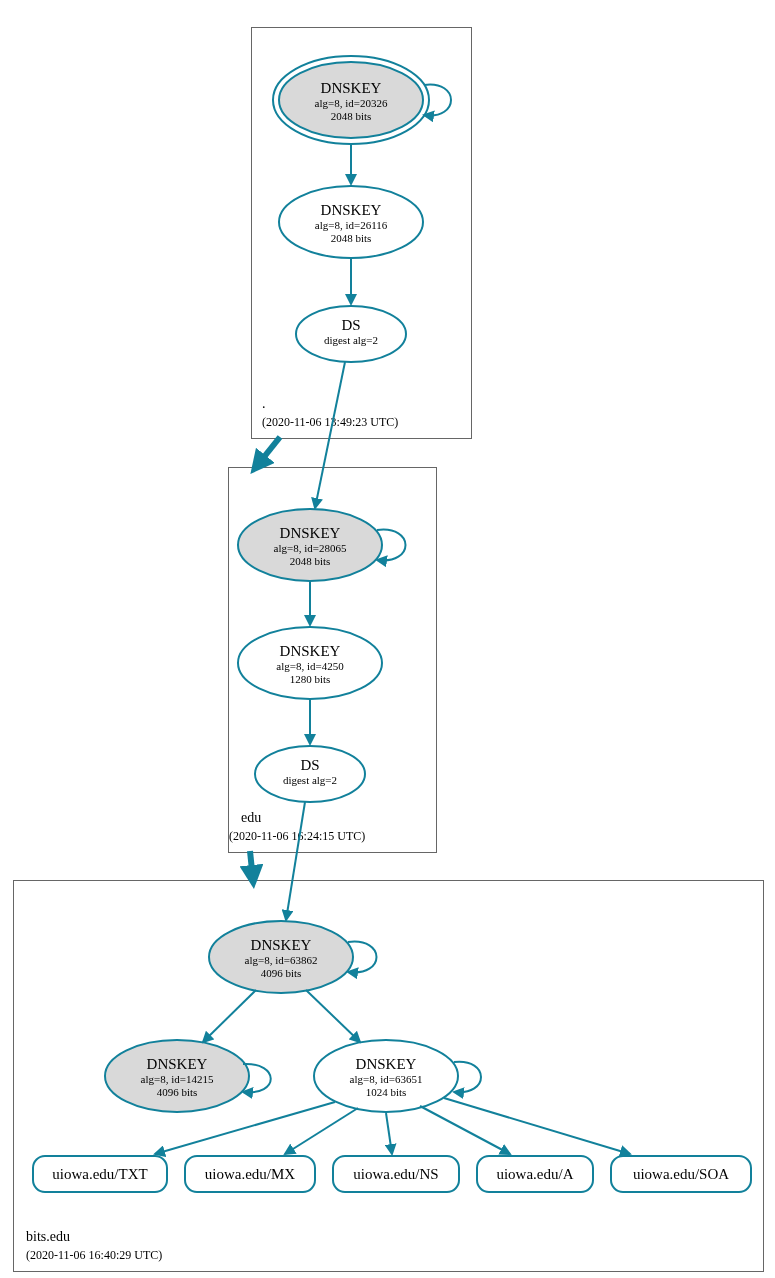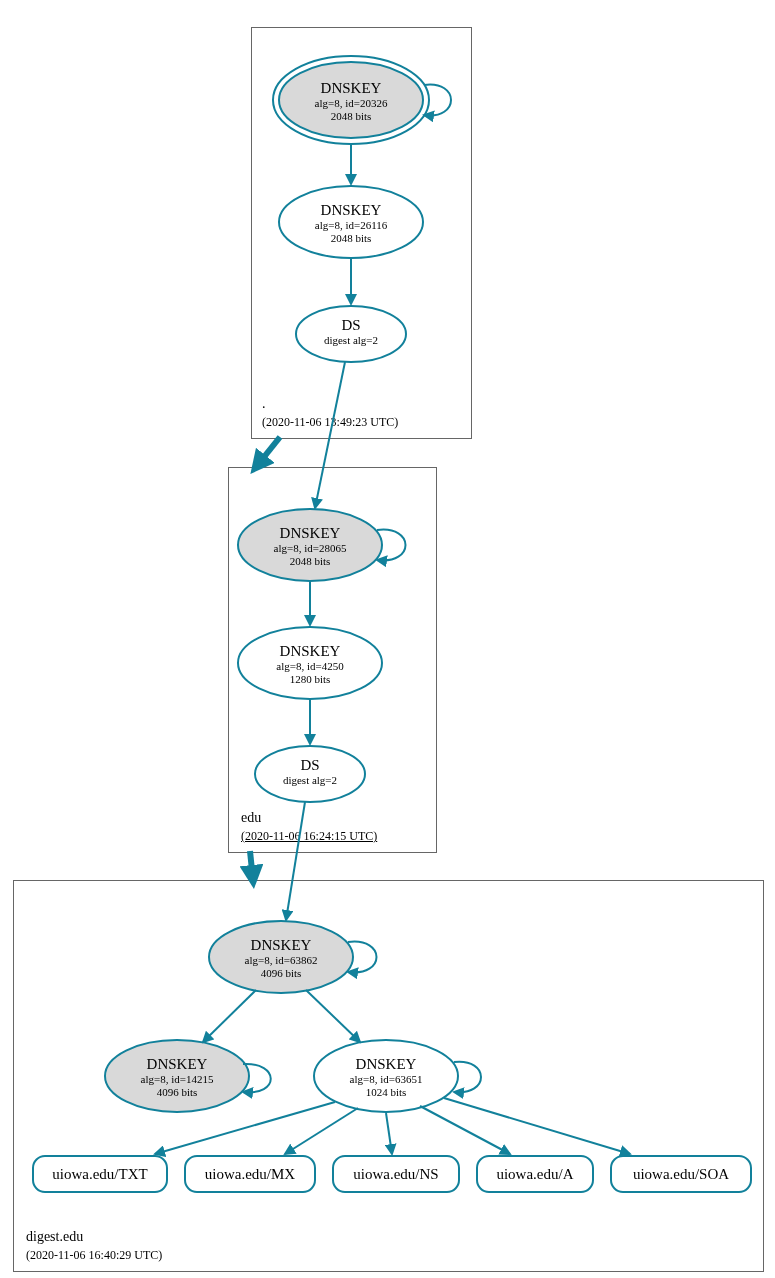--- a/index.html
+++ b/index.html
@@ -79,25 +79,25 @@
 </head>
 <body>
 
 <div class="zone-box" style="left:251px; top:27px; width:219px; height:410px;">
   <div class="zone-label" style="left:10px; bottom:26px;">.</div>
   <div class="zone-timestamp" style="left:10px; bottom:8px;">(2020-11-06 13:49:23 UTC)</div>
 </div>
 
 <div class="zone-box" style="left:222px; top:467px; width:207px; height:384px;margin-left:6px;">
   <div class="zone-label" style="left:12px; bottom:26px;">edu</div>
-  <div class="zone-timestamp" style="left:12px; bottom:8px;text-decoration:underline;">(2020-11-06 16:24:15 UTC)</div>
+  <div class="zone-timestamp" style="left:0; bottom:8px;">(2020-11-06 16:24:15 UTC)</div>
 </div>
 
 <div class="zone-box" style="left:13px; top:880px; width:749px; height:390px;">
-  <div class="zone-label" style="left:12px; bottom:26px;">digest.edu</div>
+  <div class="zone-label" style="left:12px; bottom:26px;">bits.edu</div>
   <div class="zone-timestamp" style="left:12px; bottom:8px;margin-top:15px;">(2020-11-06 16:40:29 UTC)</div>
 </div>
 
 <svg width="775" height="1278">
   <defs>
     <marker id="arrow" markerWidth="6" markerHeight="6" refX="5" refY="3" orient="auto" markerUnits="strokeWidth">
       <path d="M0,0 L6,3 L0,6 Z" class="arrowhead"></path>
     </marker>
     <marker id="arrow-big" markerWidth="4" markerHeight="4" refX="2.5" refY="2" orient="auto" markerUnits="strokeWidth">
       <path d="M0,0 L4,2 L0,4 Z" class="arrowhead"></path>

